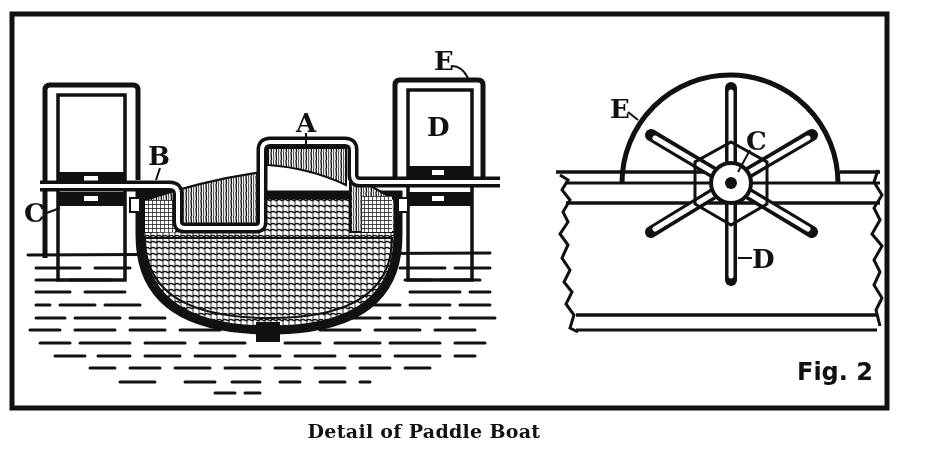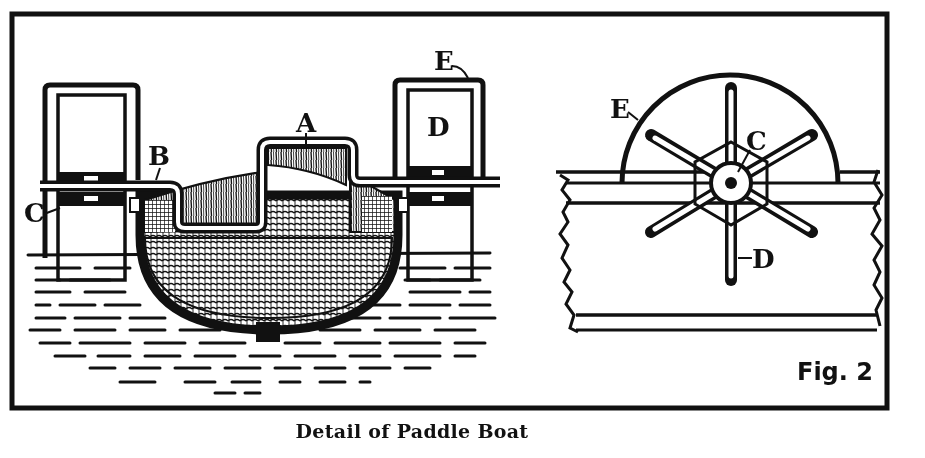--- a/index.html
+++ b/index.html
@@ -4,20 +4,21 @@
   <style>
     html, body { margin: 0; padding: 0; background: #ffffff; }
     body { width: 925px; height: 458px; position: relative; overflow: hidden; font-family: "DejaVu Serif", serif; }
     #figure { position: absolute; left: 0; top: 0; width: 925px; height: 458px; }
     .lbl { font-family: "DejaVu Sans", sans-serif; font-weight: bold; fill: #111; }
     .lbl-serif { font-family: "DejaVu Serif", serif; font-weight: bold; fill: #111; }
     #caption {
       position: absolute; left: 0; top: 420px; width: 824px; text-align: center;
       font-family: "DejaVu Serif", serif; font-weight: bold; font-size: 19px; color: #111;
       letter-spacing: 0.3px;
+      padding-left: 12px;
     }
   </style>
 </head>
 <body>
 
 <svg id="figure" viewBox="0 0 925 458" xmlns="http://www.w3.org/2000/svg">
   <defs>
     <pattern id="grain" width="6" height="6" patternUnits="userSpaceOnUse">
       <rect width="6" height="6" fill="#fff"></rect>
       <path d="M0 3 Q3 0 6 3" stroke="#111" stroke-width="1.3" fill="none"></path>

